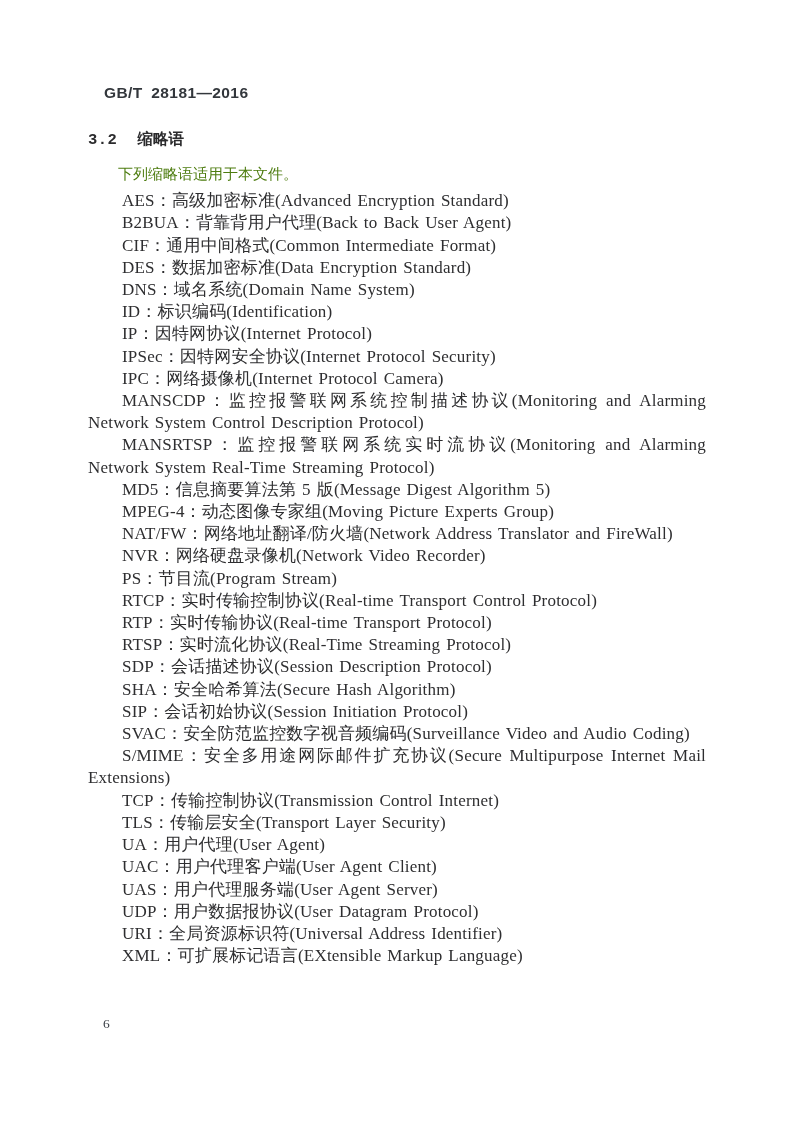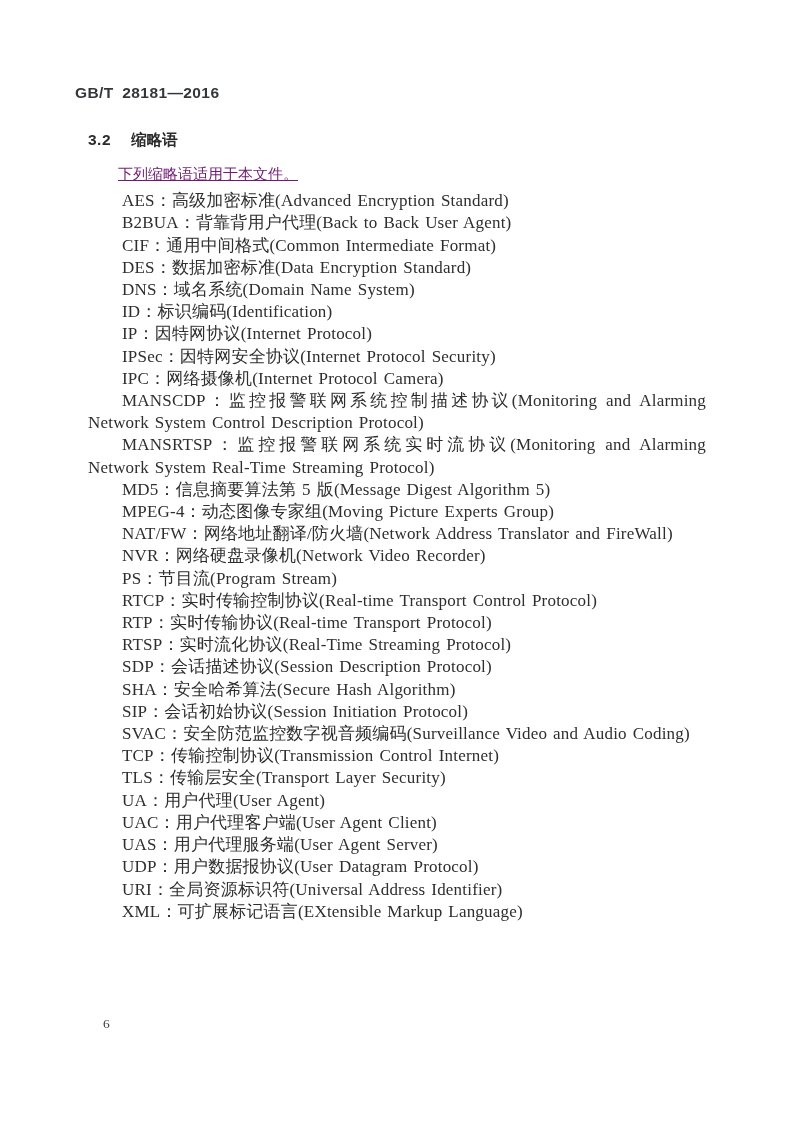--- a/index.html
+++ b/index.html
@@ -11,54 +11,53 @@
     position: relative;
     width: 794px;
     height: 1123px;
     background: #ffffff;
     color: #2e2e30;
     font-family: "Liberation Serif", "DejaVu Serif", serif;
     overflow: hidden;
   }
   .doc-header {
     position: absolute;
-    left: 75px;
+    left: 104px;
     top: 84px;
     font-size: 15.5px;
     font-weight: bold;
     letter-spacing: 0.4px;
     word-spacing: 4px;
     color: #33373c;
     font-family: "Liberation Sans", "DejaVu Sans", sans-serif;
   }
   .content {
     position: absolute;
     left: 88px;
     top: 130px;
     width: 618px;
   }
   .section-heading {
     margin: 0 0 8px 0;
     font-size: 15.5px;
     line-height: 20px;
     font-weight: bold;
     color: #2b2b2d;
-    font-family: Liberation Sans, sans-serif;
+    font-family: Liberation Mono, monospace;
   }
   .section-heading .sec-num {
     margin-right: 1.3em;
     letter-spacing: 0.5px;
   }
   .intro {
     margin: 13px 0 5px 0;
     text-indent: 2em;
     font-size: 15px;
     line-height: 22.2px;
-    color: #701a75;
-    text-decoration: underline;
+    color: #4d7c0f;
   }
   .abbr-list p.entry {
     margin: 0;
     text-indent: 2em;
     text-align: justify;
     font-size: 17px;
     line-height: 22.2px;
     letter-spacing: 0.2px;
     word-spacing: 1.5px;
     color: #2e2e30;
@@ -104,20 +103,21 @@
         <p class="entry">NAT/FW：网络地址翻译/防火墙(Network Address Translator and FireWall)</p>
         <p class="entry">NVR：网络硬盘录像机(Network Video Recorder)</p>
         <p class="entry">PS：节目流(Program Stream)</p>
         <p class="entry">RTCP：实时传输控制协议(Real-time Transport Control Protocol)</p>
         <p class="entry">RTP：实时传输协议(Real-time Transport Protocol)</p>
         <p class="entry">RTSP：实时流化协议(Real-Time Streaming Protocol)</p>
         <p class="entry">SDP：会话描述协议(Session Description Protocol)</p>
         <p class="entry">SHA：安全哈希算法(Secure Hash Algorithm)</p>
         <p class="entry">SIP：会话初始协议(Session Initiation Protocol)</p>
         <p class="entry">SVAC：安全防范监控数字视音频编码(Surveillance Video and Audio Coding)</p>
+        <p class="entry">S/MIME：安全多用途网际邮件扩充协议(Secure Multipurpose Internet Mail Extensions)</p>
         <p class="entry">TCP：传输控制协议(Transmission Control Internet)</p>
         <p class="entry">TLS：传输层安全(Transport Layer Security)</p>
         <p class="entry">UA：用户代理(User Agent)</p>
         <p class="entry">UAC：用户代理客户端(User Agent Client)</p>
         <p class="entry">UAS：用户代理服务端(User Agent Server)</p>
         <p class="entry">UDP：用户数据报协议(User Datagram Protocol)</p>
         <p class="entry">URI：全局资源标识符(Universal Address Identifier)</p>
         <p class="entry">XML：可扩展标记语言(EXtensible Markup Language)</p>
       </div>
 

